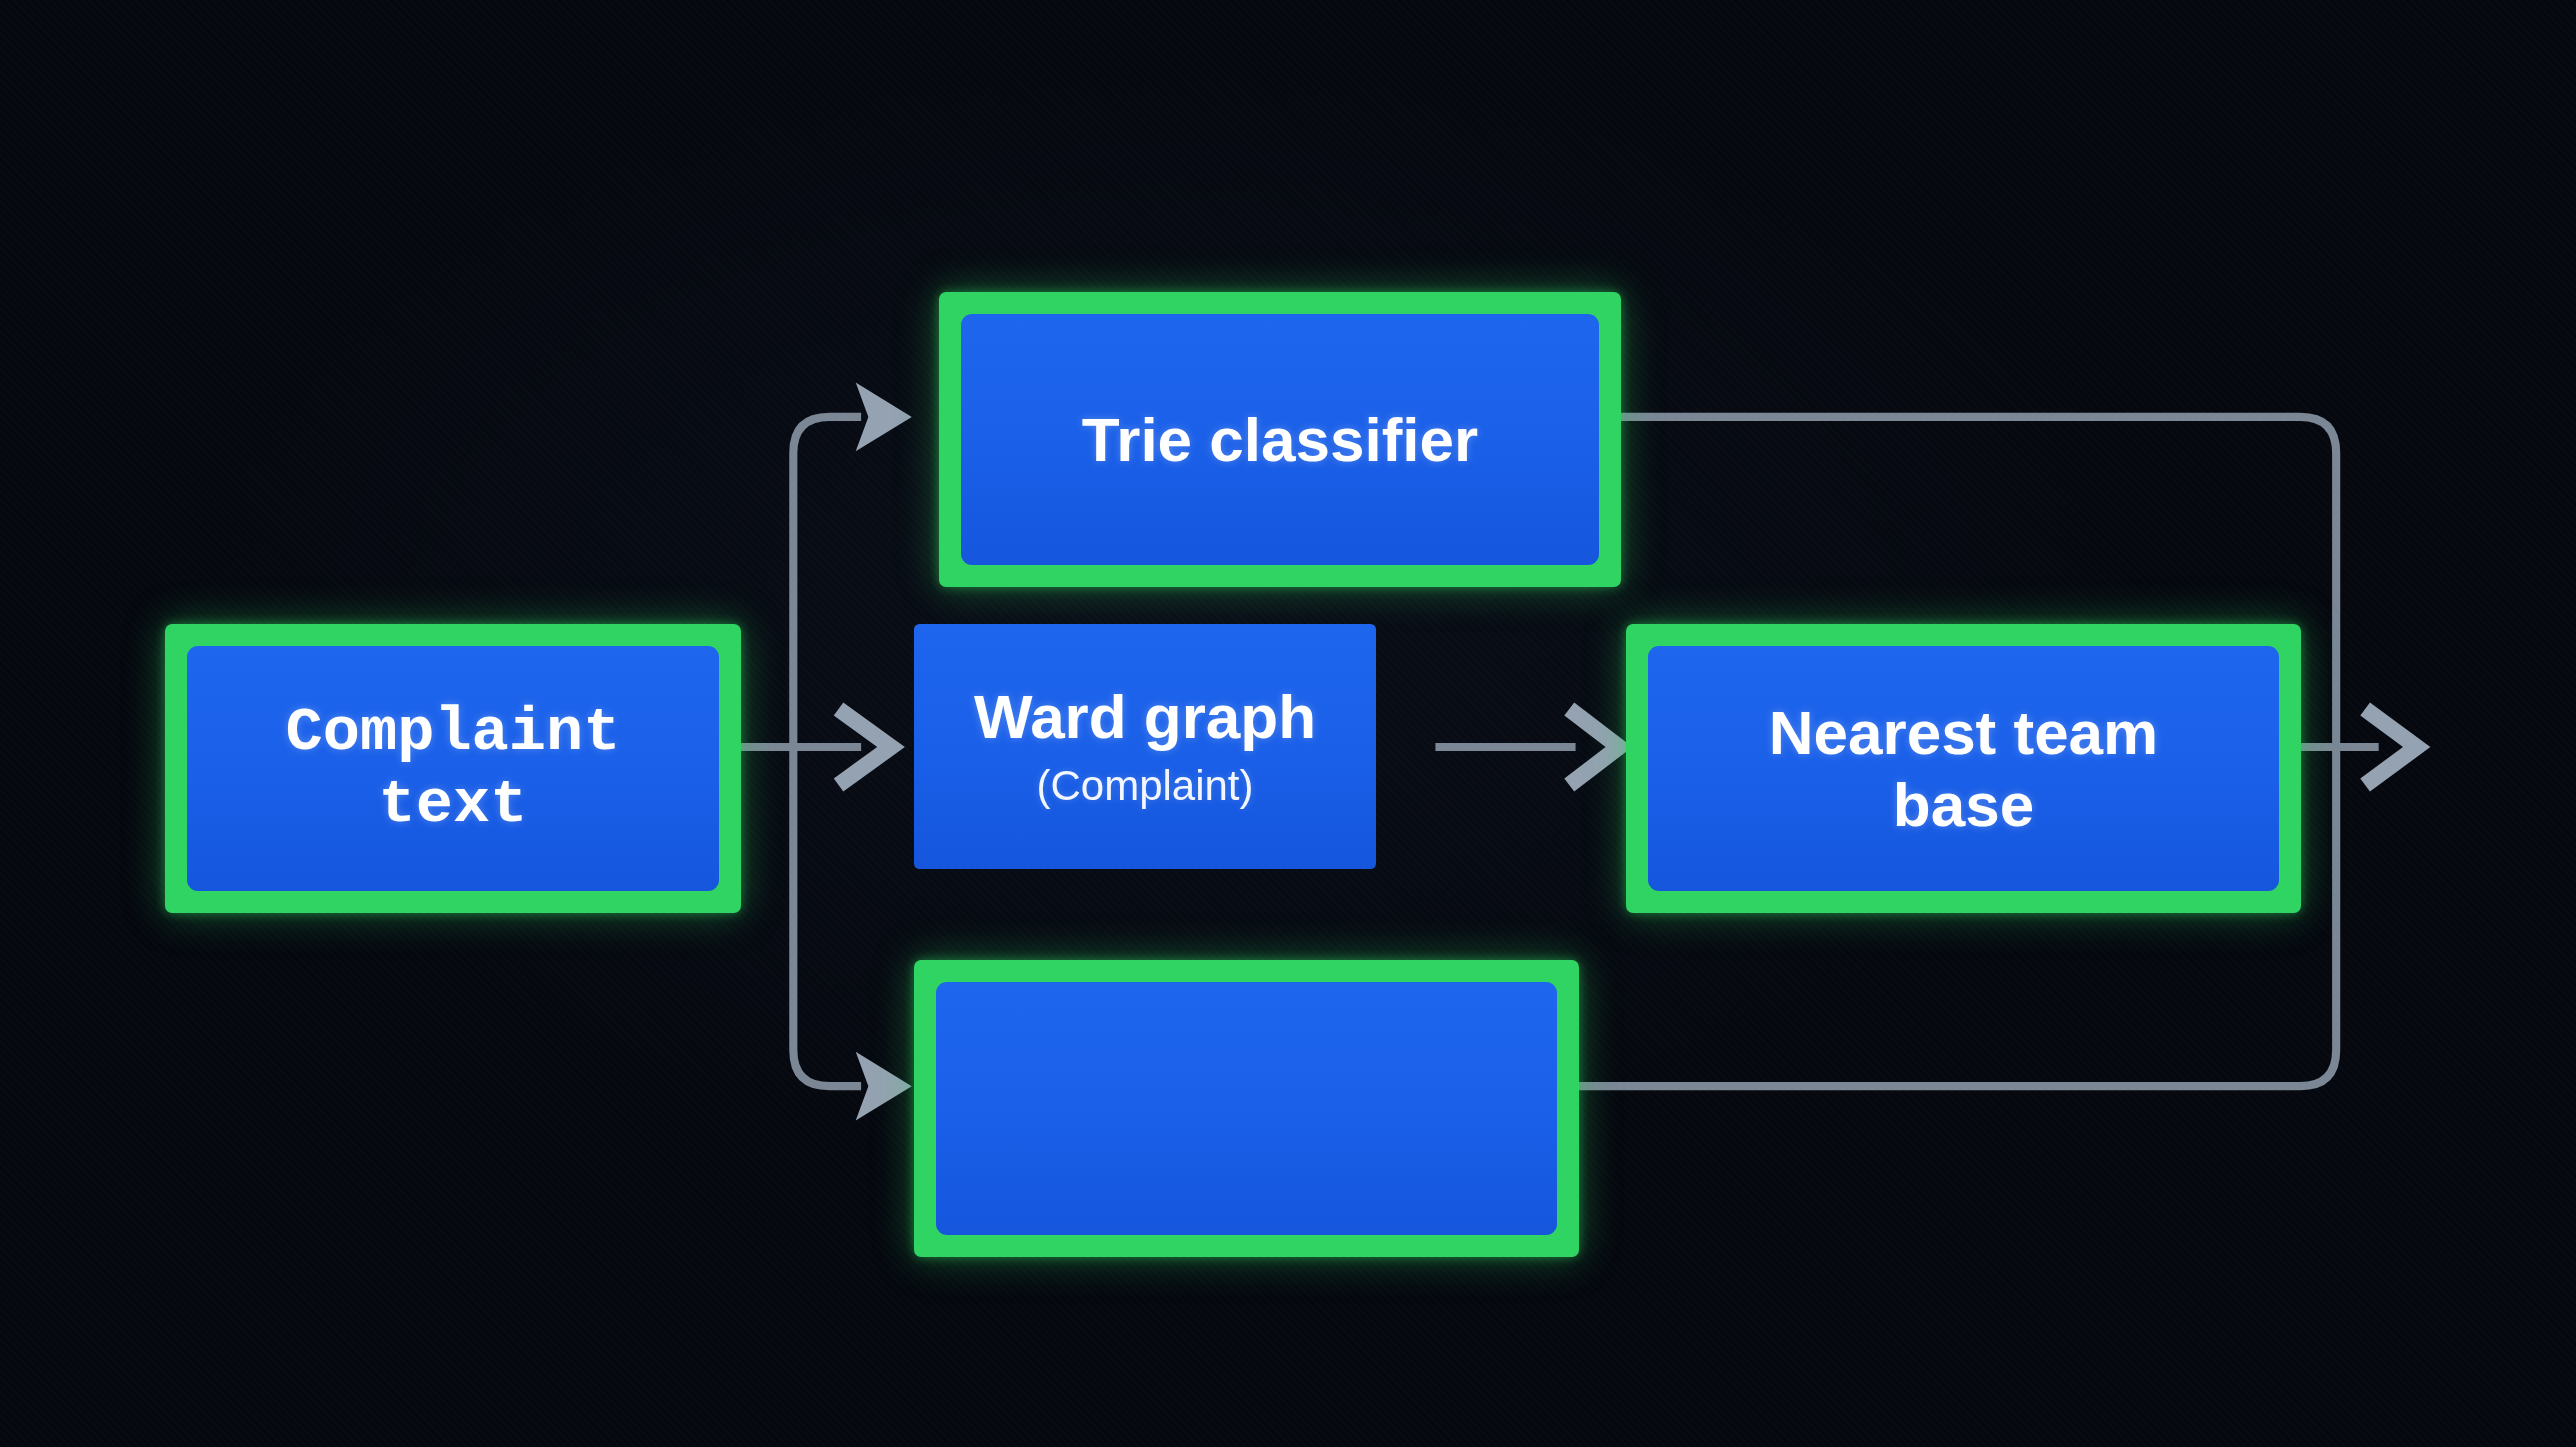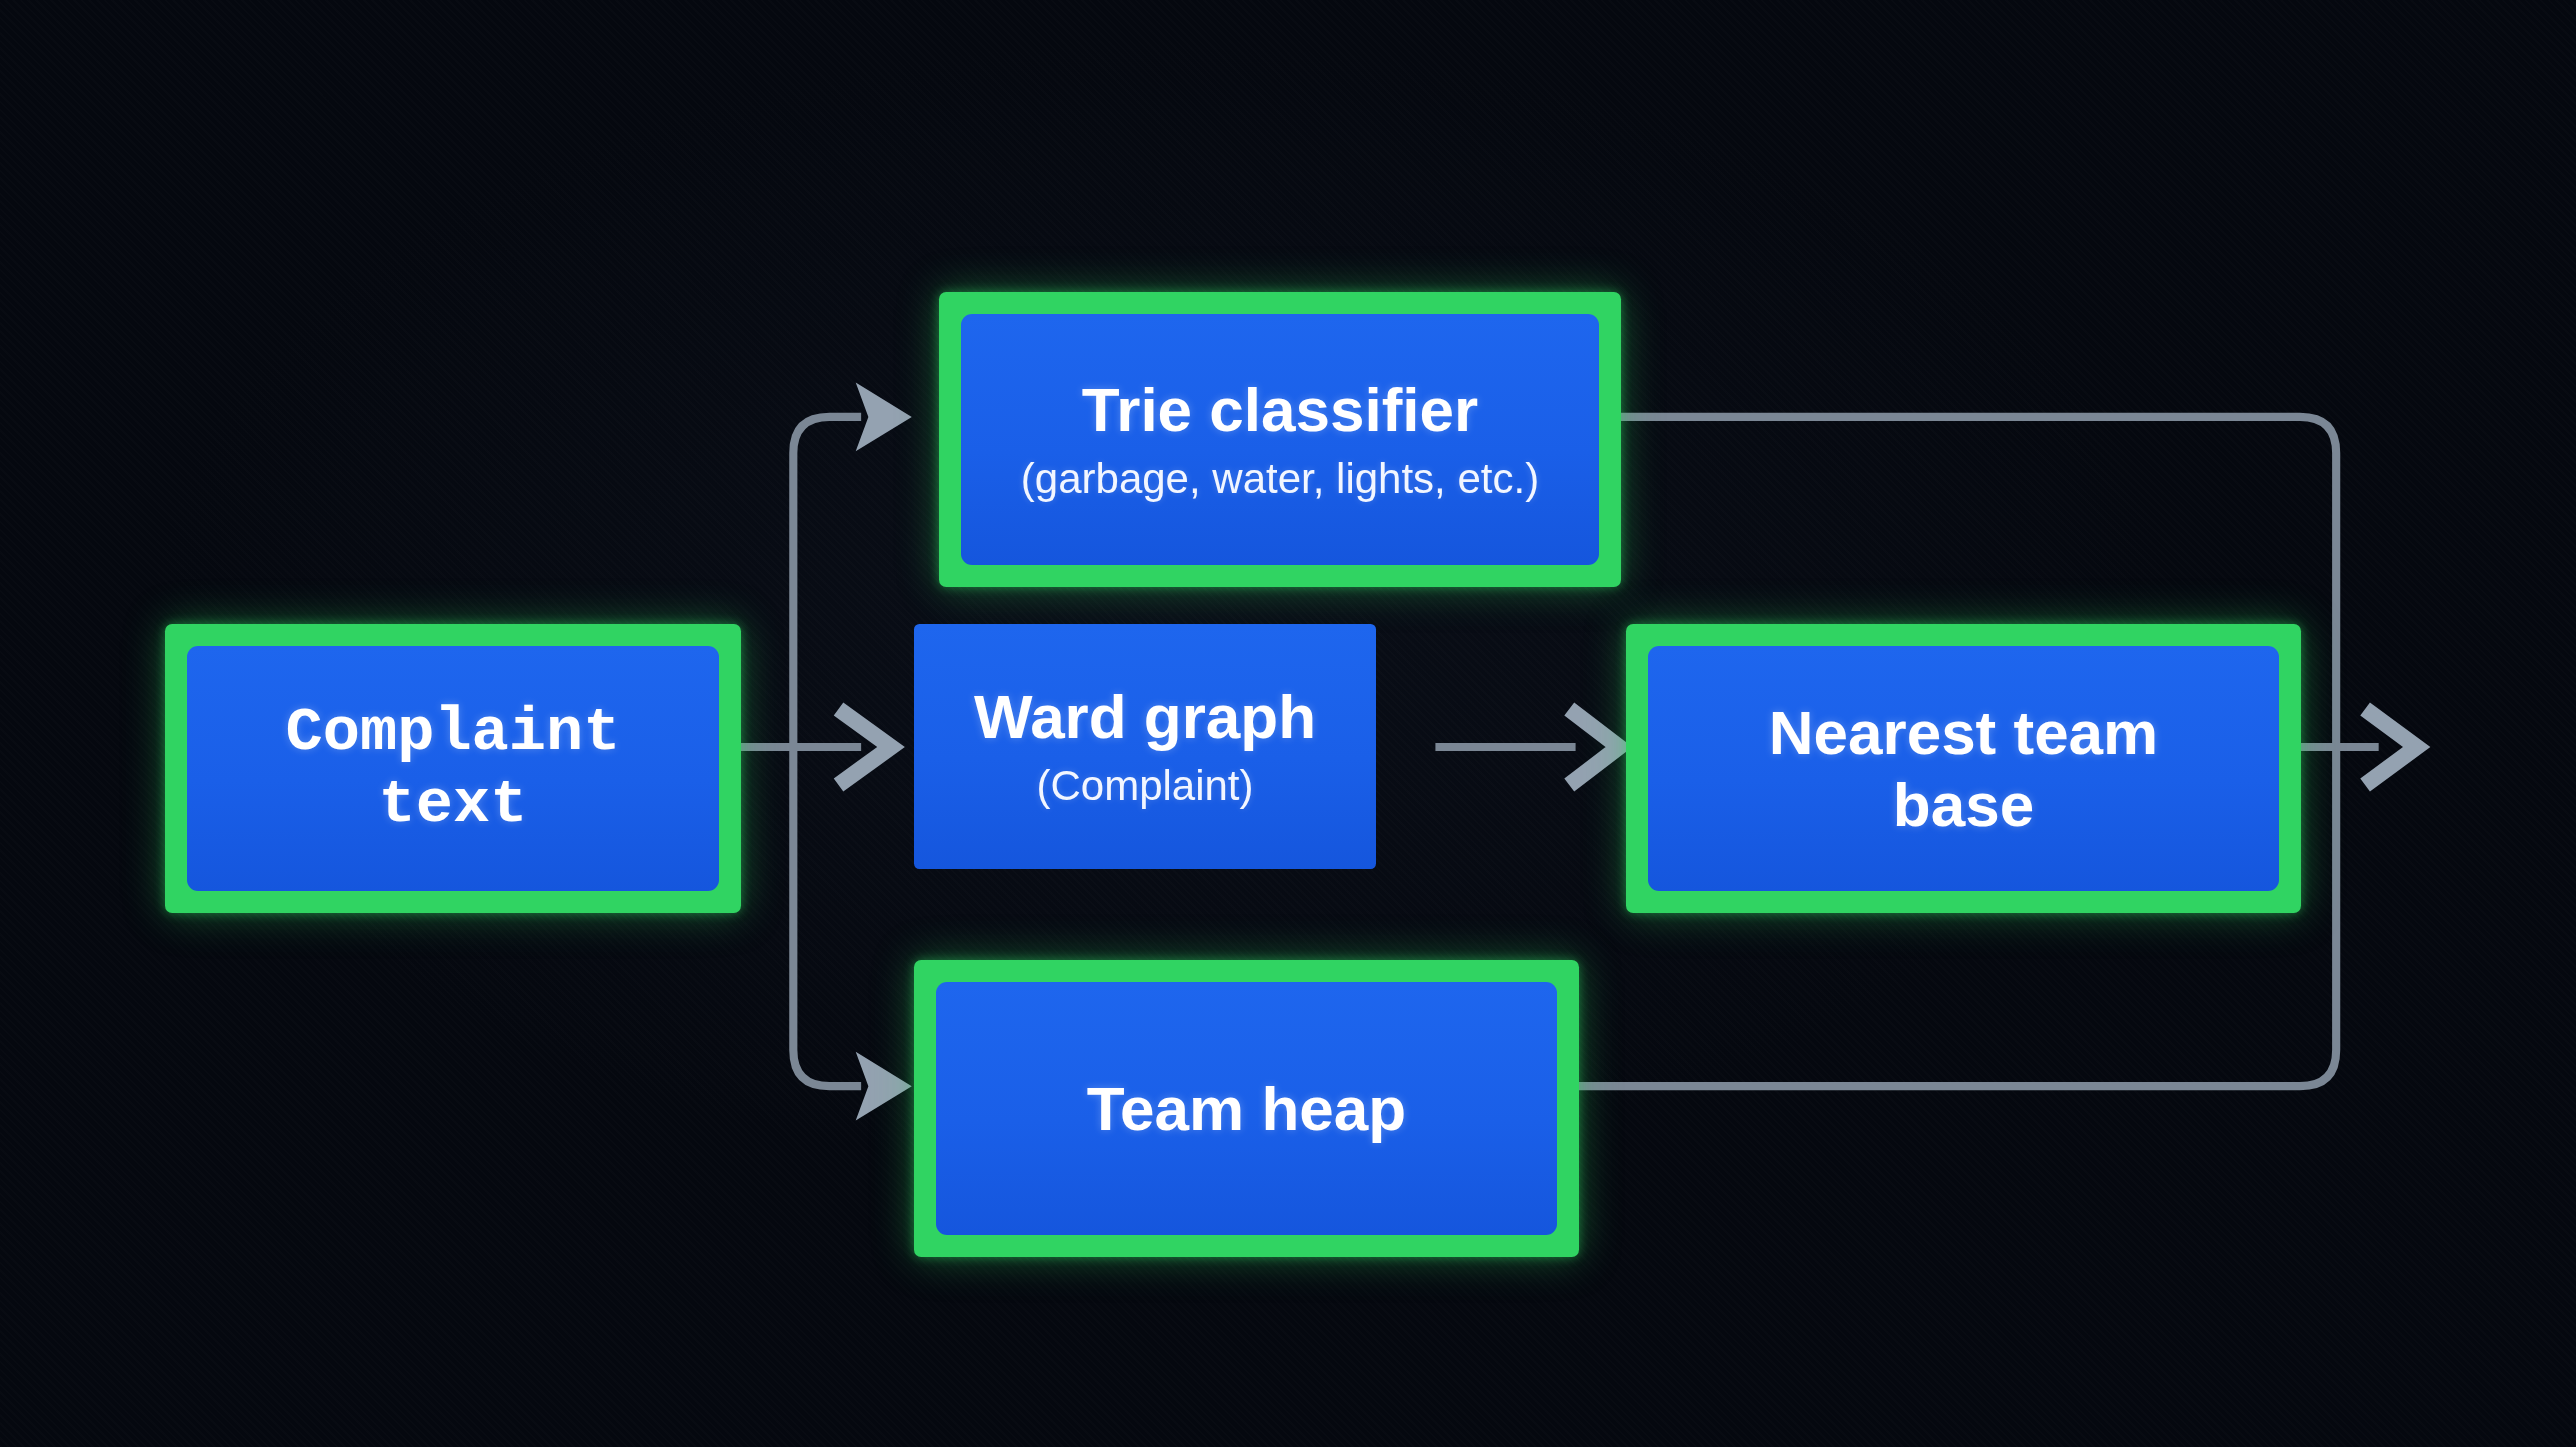--- a/index.html
+++ b/index.html
@@ -82,36 +82,34 @@
 <div class="node highlighted" style="left:165px;top:624px;width:532px;height:245px;font-family:Liberation Mono, monospace;">
   <div class="inner">
     <div class="title">Complaint
 text</div>
   </div>
 </div>
 
 <div class="node highlighted" style="left:914px;top:292px;width:638px;height:251px;margin-left:25px;">
   <div class="inner">
     <div class="title">Trie classifier</div>
-    <div class="subtitle">(garbage, water, lights, etc.)</div>
   </div>
 </div>
 
 <div class="node plain" style="left:914px;top:624px;width:462px;height:245px;">
   <div class="inner">
     <div class="title">Ward graph</div>
     <div class="subtitle">(Complaint)</div>
   </div>
 </div>
 
 <div class="node highlighted" style="left:1626px;top:624px;width:631px;height:245px;">
   <div class="inner">
     <div class="title">Nearest team
 base</div>
   </div>
 </div>
 
 <div class="node highlighted" style="left:914px;top:960px;width:621px;height:253px;">
   <div class="inner">
-    <div class="title">Team heap</div>
   </div>
 </div>
 
 
 </body></html>

